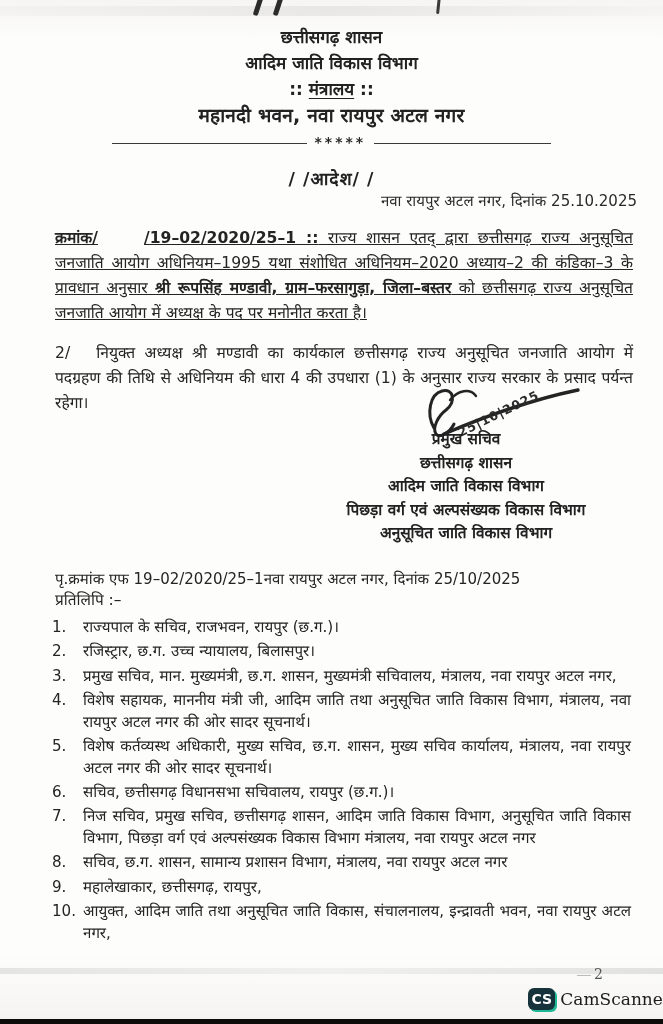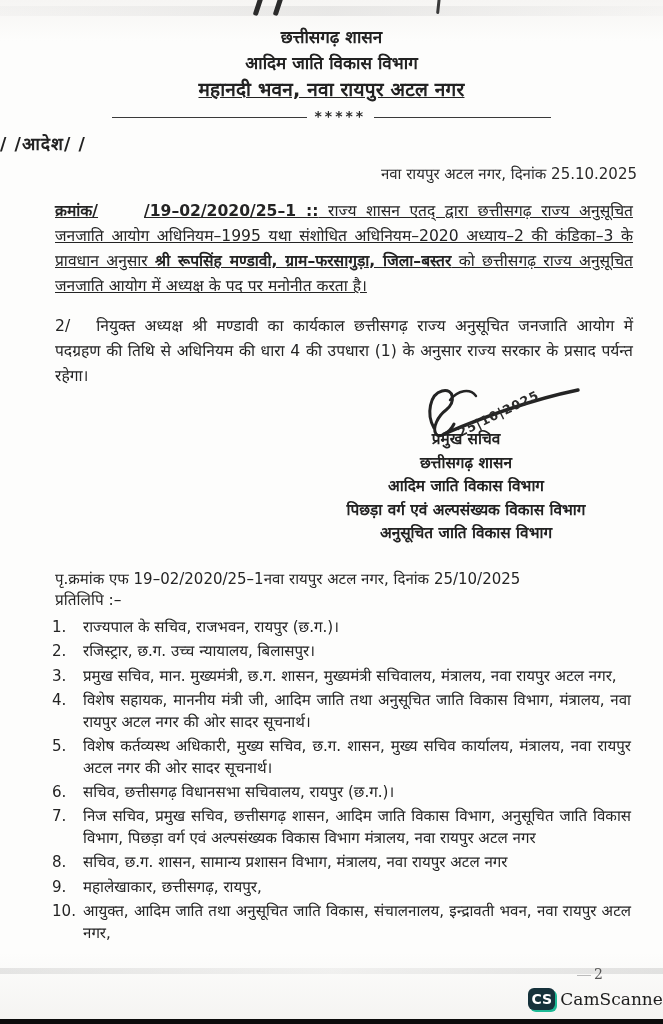--- a/index.html
+++ b/index.html
@@ -15,29 +15,29 @@
   .scan-band{position:absolute;left:0;right:0;height:10px;background:linear-gradient(90deg,rgba(190,190,190,.08),rgba(160,160,160,.18),rgba(190,190,190,.05));pointer-events:none;}
   .band-top{top:6px;}
   .band-bottom{top:968px;height:6px;background:linear-gradient(90deg,rgba(150,150,150,.22),rgba(150,150,150,.10),rgba(150,150,150,.25));}
   
   .pen-mark{position:absolute;background:#2b2b2b;border-radius:2px;}
   .mark-slash1{left:256px;top:-6px;width:5px;height:22px;transform:rotate(18deg);}
   .mark-slash2{left:276px;top:-6px;width:5px;height:22px;transform:rotate(18deg);}
   .mark-tick{left:437px;top:-4px;width:2.5px;height:18px;transform:rotate(6deg);background:#3a3a3a;}
   
   .header{margin-top:24px;text-align:center;font-weight:bold;line-height:26px;font-size:17px;color:#222;}
-  .header .big{font-size:19px;letter-spacing:.2px;text-decoration:underline;}
+  .header .big{font-size:19px;letter-spacing:.2px;}
   .underlined{text-decoration:underline;text-underline-offset:3px;}
   
   .stars-rule{display:flex;align-items:center;margin:7px 112px 0 112px;}
   .stars-rule .rule{flex:1;height:0;border-top:1.6px solid #3a3a3a;}
   .stars-rule .rule-left{flex:1.1;}
   .stars{padding:0 8px;font-weight:bold;font-size:14px;letter-spacing:3px;color:#2a2a2a;transform:translateY(-1px);}
-  .order-title{text-align:left;font-weight:bold;font-size:17.5px;margin-top:6px;color:#222;letter-spacing:1px;}
-  .dateline-top{text-align:right;padding-right:26px;font-size:15px;margin-top:8px;color:#2a2a2a;}
+  .order-title{text-align:center;font-weight:bold;font-size:17.5px;margin-top:15px;color:#222;letter-spacing:1px;}
+  .dateline-top{text-align:right;padding-right:26px;font-size:15px;color:#2a2a2a;}
   
   .para{margin:0 30px 0 55px;text-align:justify;font-size:15.6px;line-height:25px;color:#242424;}
   .para1{margin-top:16px;text-decoration:underline;}
   .para2{margin-top:15px;}
   b,.bold{font-weight:bold;}
   .gap1{display:inline-block;width:46px;}
   .gap2{display:inline-block;width:26px;}
   
   .sig-wrap{position:absolute;left:420px;top:384px;width:180px;height:62px;}
   .sig-date{position:absolute;left:34px;top:22px;transform:rotate(-26deg);font-size:12.5px;font-weight:bold;color:#2b2b2b;letter-spacing:1px;white-space:nowrap;}
@@ -67,20 +67,21 @@
 
   <div class="scan-band band-top"></div>
 
   <div class="pen-mark mark-slash1"></div>
   <div class="pen-mark mark-slash2"></div>
   <div class="pen-mark mark-tick"></div>
 
   <div class="header">
     <div>छत्तीसगढ़ शासन</div>
     <div>आदिम जाति विकास विभाग</div>
+    <div><span>:: </span><span class="underlined">मंत्रालय</span><span> ::</span></div>
     <div class="big">महानदी भवन, नवा रायपुर अटल नगर</div>
   </div>
 
   <div class="stars-rule">
     <div class="rule rule-left"></div>
     <div class="stars">*****</div>
     <div class="rule"></div>
   </div>
 
   <div class="order-title">/ /आदेश/ /</div>

